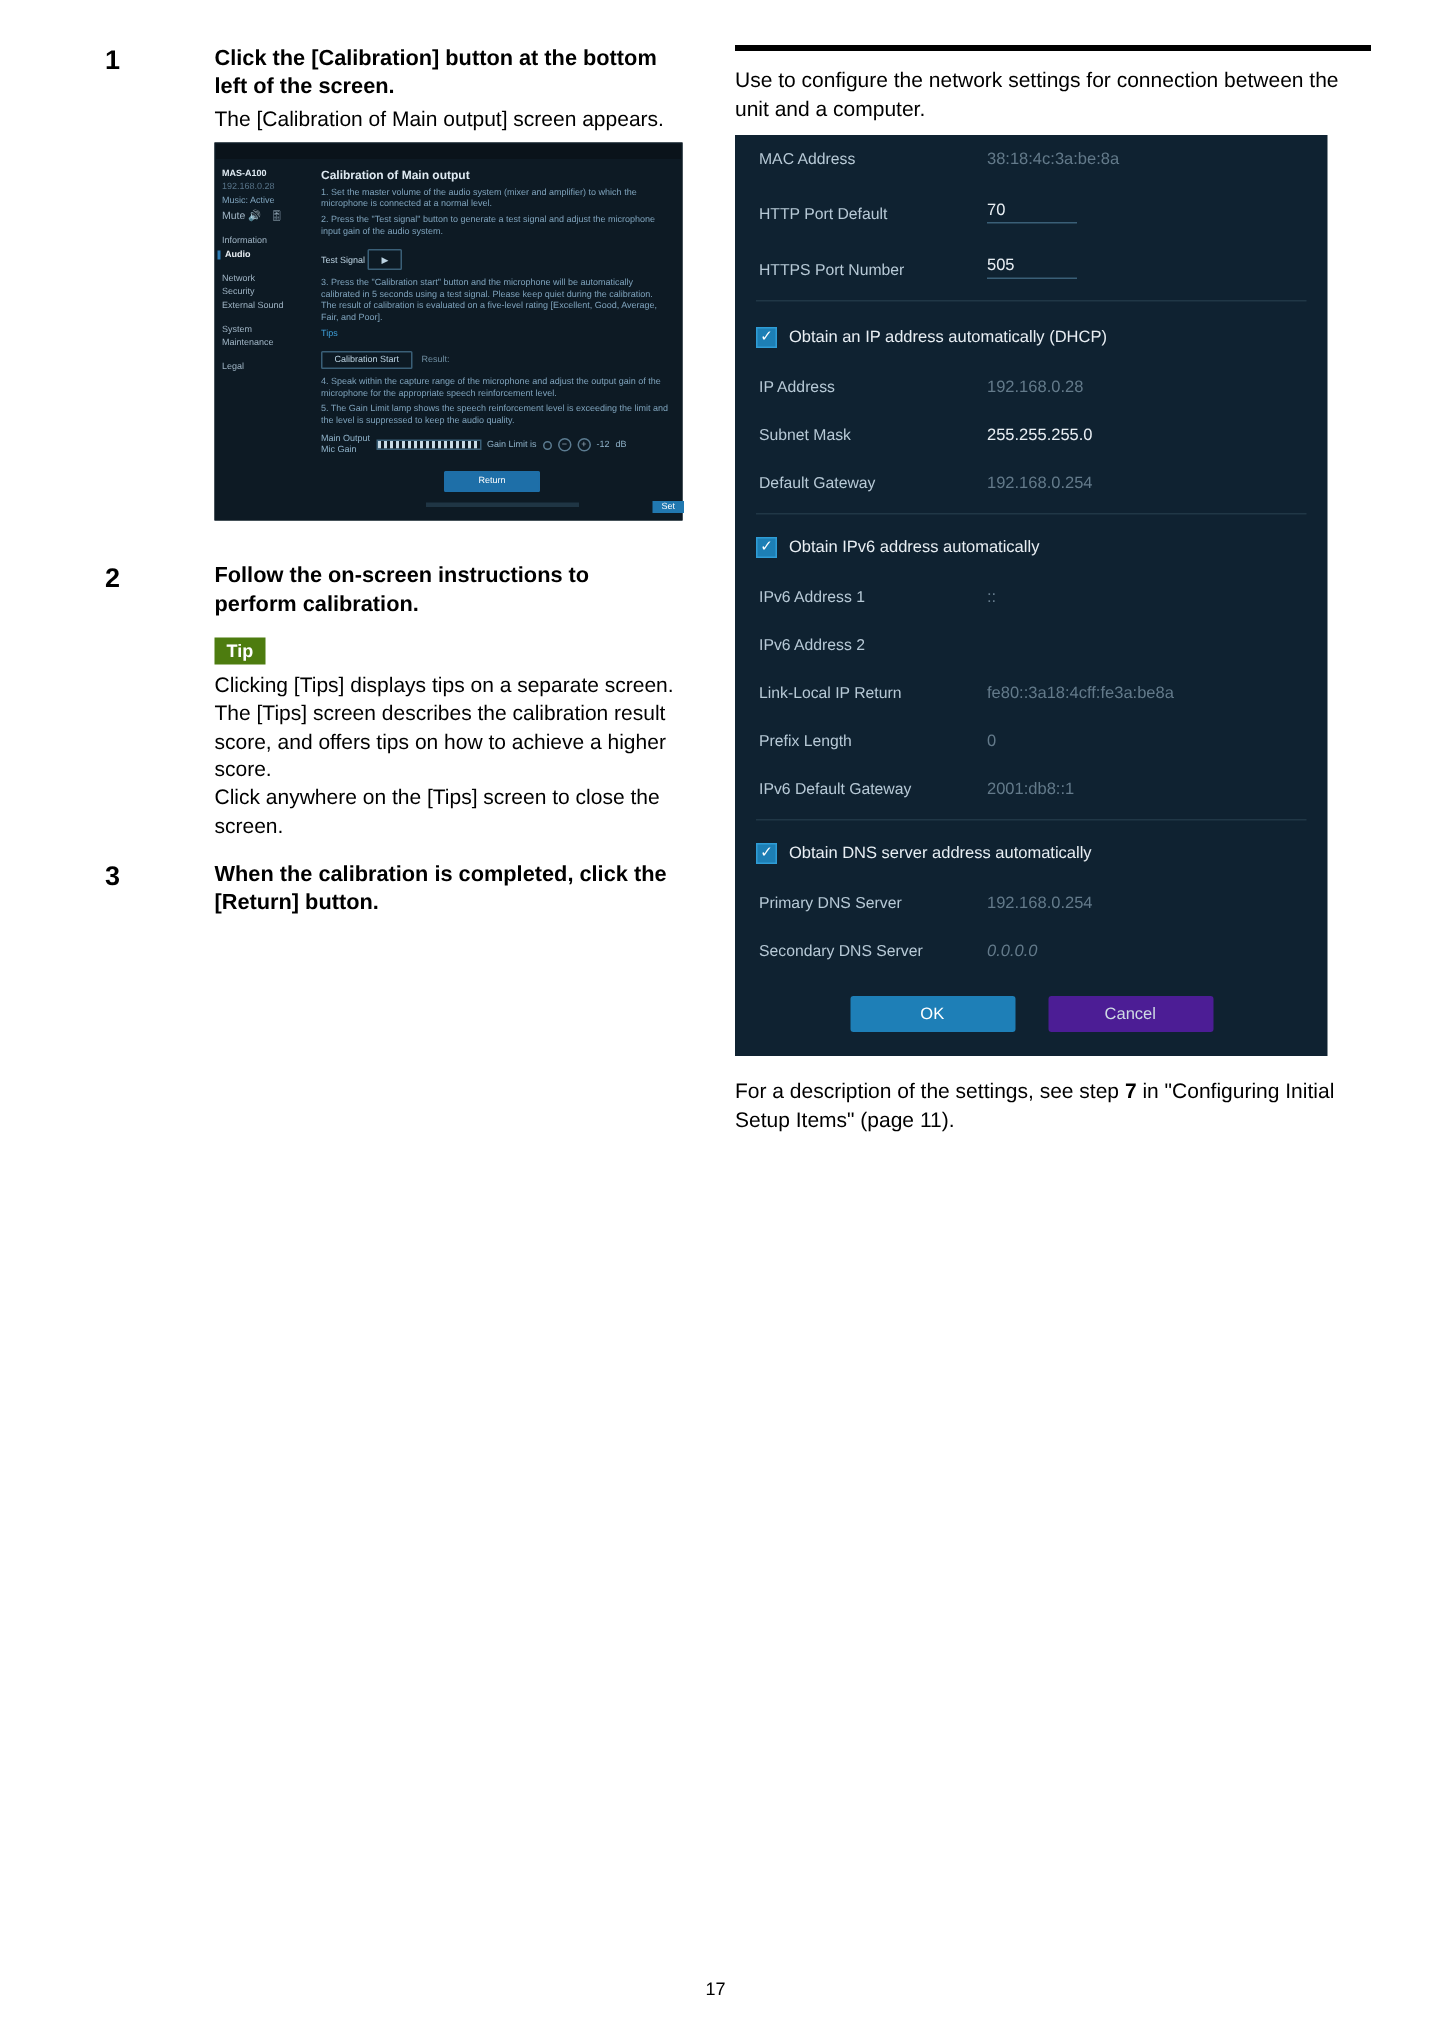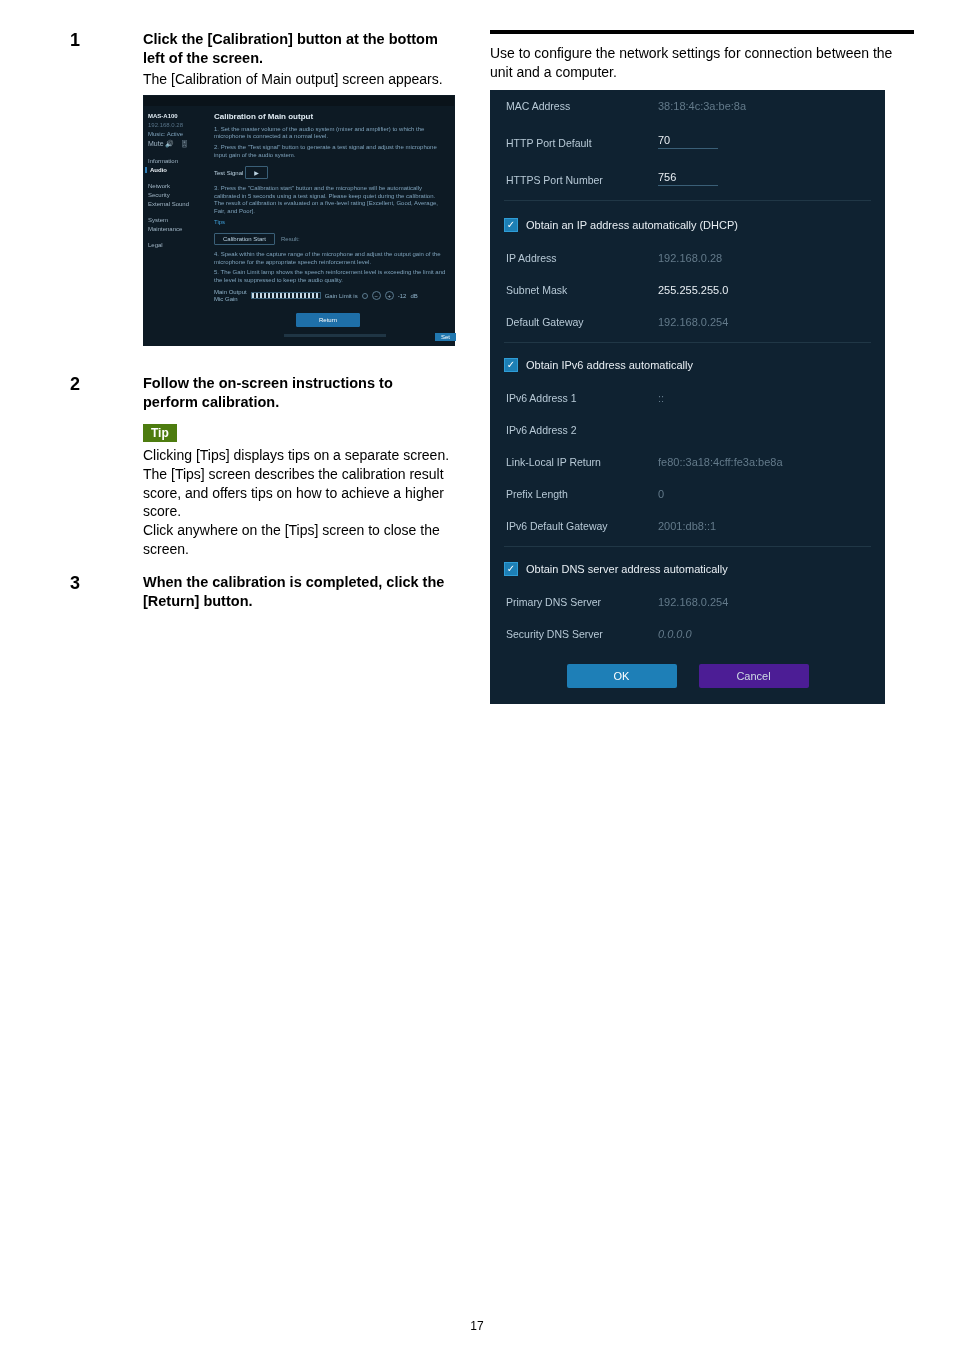--- a/index.html
+++ b/index.html
@@ -275,21 +275,21 @@
       <div class="net-row">
         <div class="net-label">MAC Address</div>
         <div class="net-val dim">38:18:4c:3a:be:8a</div>
       </div>
       <div class="net-row">
         <div class="net-label">HTTP Port Default</div>
         <div class="net-val net-input">70</div>
       </div>
       <div class="net-row">
         <div class="net-label">HTTPS Port Number</div>
-        <div class="net-val net-input">756</div>
+        <div class="net-val net-input">505</div>
       </div>
 
       <div class="net-divider"></div>
       <div class="net-section-head first">
         <span class="net-check">✓</span>
         <span>Obtain an IP address automatically (DHCP)</span>
       </div>
       <div class="net-row">
         <div class="net-label">IP Address</div>
         <div class="net-val dim">192.168.0.28</div>
@@ -332,26 +332,29 @@
       <div class="net-divider"></div>
       <div class="net-section-head">
         <span class="net-check">✓</span>
         <span>Obtain DNS server address automatically</span>
       </div>
       <div class="net-row">
         <div class="net-label">Primary DNS Server</div>
         <div class="net-val dim">192.168.0.254</div>
       </div>
       <div class="net-row">
-        <div class="net-label">Security DNS Server</div>
+        <div class="net-label">Secondary DNS Server</div>
         <div class="net-val dim" style="font-style:italic;">0.0.0.0</div>
       </div>
 
       <div class="net-buttons">
         <div class="net-btn ok">OK</div>
         <div class="net-btn cancel">Cancel</div>
       </div>
     </div>
 
+    <div class="after-text">
+      <span>For a description of the settings, see step </span><b>7</b><span> in "Configuring Initial Setup Items" (page 11).</span>
+    </div>
   </div>
 </div>
 
 <div class="page-number">17</div>
 
 </body></html>

